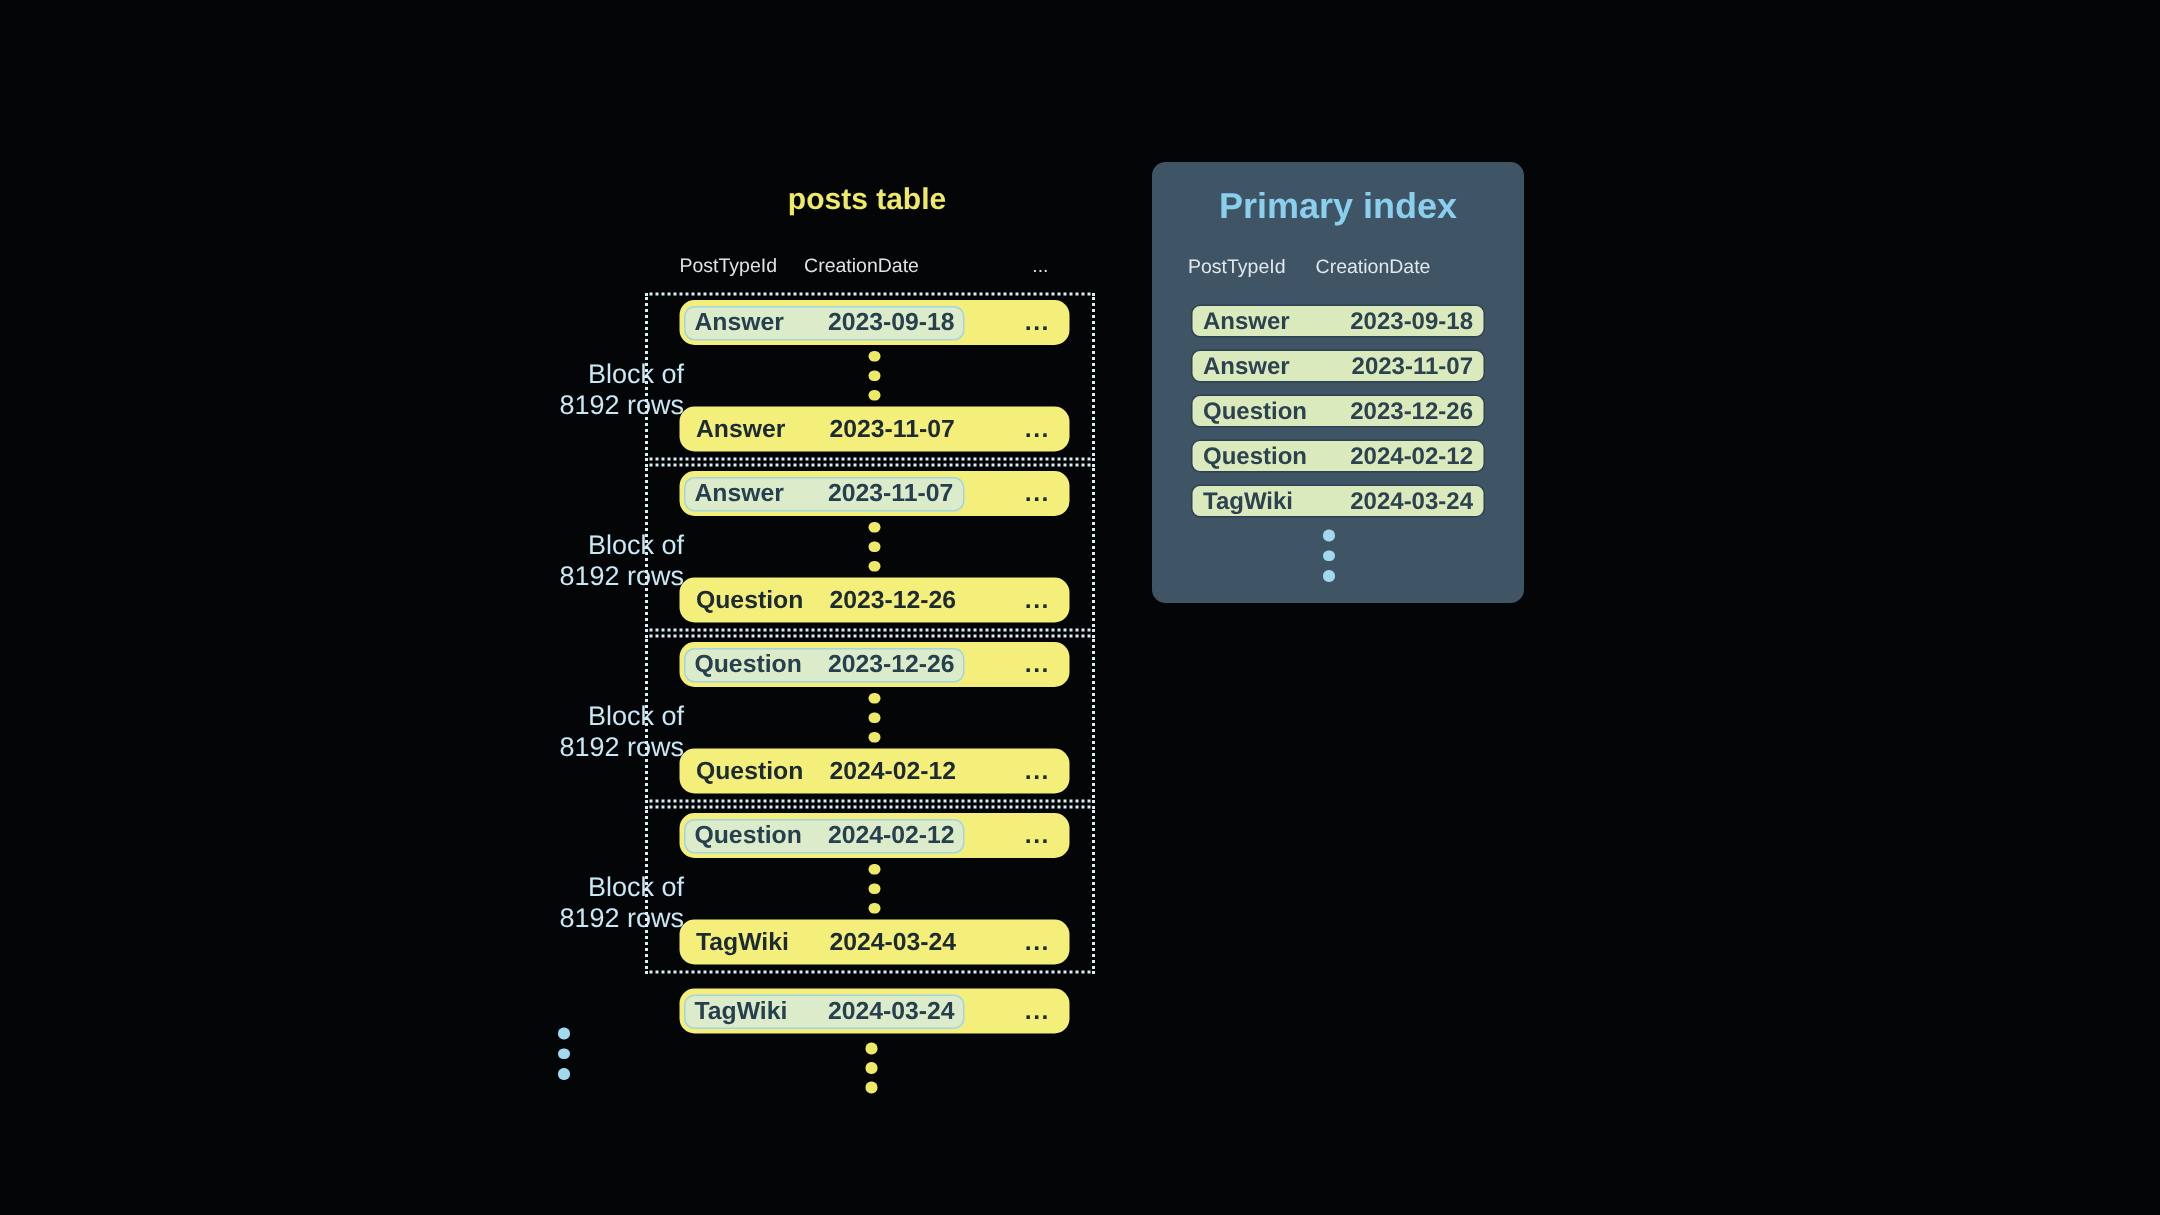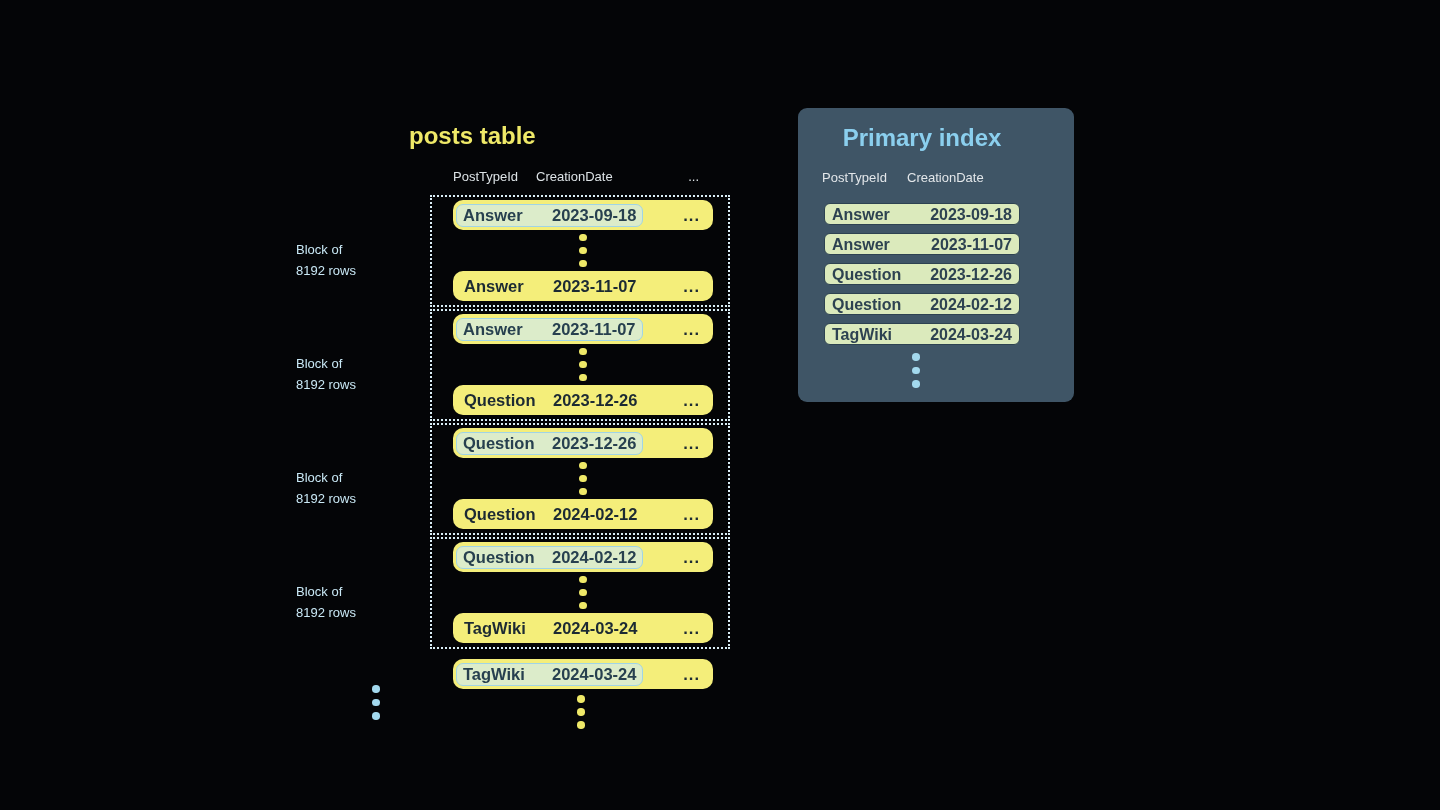--- a/index.html
+++ b/index.html
@@ -5,22 +5,22 @@
   html,body{margin:0;padding:0;background:#000;}
   .stage{
     position:relative;width:1440px;height:810px;overflow:hidden;
     background:#040507;
     font-family:"Liberation Sans", sans-serif;
   }
   .mono{font-family:Liberation Sans, sans-serif;}
 
   
   .posts-title{
-    position:absolute;left:409px;top:122px;width:300px;
-    text-align:left;font-size:24px;font-weight:600;color:#efe968;
+    position:absolute;left:428px;top:122px;width:300px;
+    text-align:center;font-size:20px;font-weight:600;color:#efe968;
   }
   .posts-header{
     position:absolute;left:430px;top:167px;width:300px;height:18px;
     display:flex;align-items:center;
     font-size:13px;color:#dde3e6;letter-spacing:0;
   }
   .posts-header .h1{margin-left:23px;}
   .posts-header .h2{margin-left:18px;}
   .posts-header .hell{margin-left:auto;margin-right:31px;}
 
@@ -49,32 +49,32 @@
   .pell{margin-left:auto;margin-right:13px;letter-spacing:1px;}
 
   .vdots{display:flex;flex-direction:column;align-items:center;gap:5.5px;margin:2px auto;}
   .vdots i{width:7.5px;height:7.5px;border-radius:50%;background:#efe968;}
 
   .overflow-row{position:absolute;left:453px;top:659px;}
   .tail-ydots{position:absolute;left:577px;top:693px;}
 
   
   .blabel{
-    position:absolute;left:296px;width:160px;text-align:left;
-    color:#c9e8f5;font-size:13px;line-height:21px;font-weight:400;
+    position:absolute;left:296px;width:160px;text-align:right;
+    color:#c9e8f5;font-size:18px;line-height:21px;font-weight:400;
   }
   .l1{top:239px;} .l2{top:353px;} .l3{top:467px;} .l4{top:581px;}
 
   .bdots{display:flex;flex-direction:column;align-items:center;gap:6px;}
   .bdots i{width:7.5px;height:7.5px;border-radius:50%;background:#a3d9ee;}
   .left-bdots{position:absolute;left:372px;top:685px;}
 
   
   .panel{
-    position:absolute;left:798px;top:108px;width:276px;height:294px;
+    position:absolute;left:768px;top:108px;width:248px;height:294px;
     background:#3f5566;border-radius:9px;box-sizing:border-box;
   }
   .panel-title{
     position:absolute;left:0;top:16px;width:248px;text-align:center;
     font-size:24px;font-weight:600;color:#8bcfee;
   }
   .panel-header{
     position:absolute;left:0;top:60px;width:248px;height:18px;
     display:flex;align-items:center;font-size:13px;color:#e3e7ea;
   }

